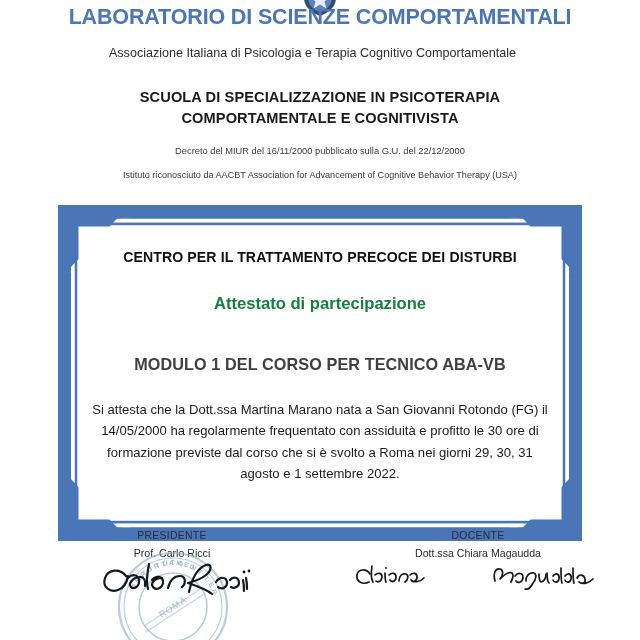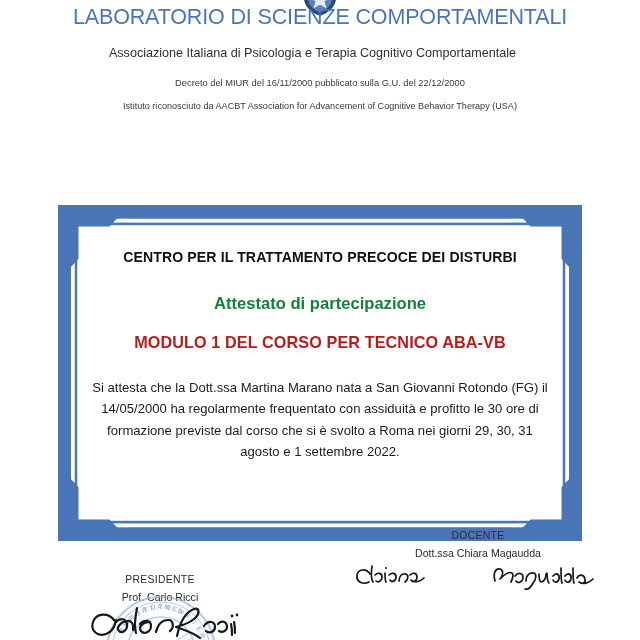--- a/index.html
+++ b/index.html
@@ -33,21 +33,21 @@
   .letterhead {
     position: absolute;
     top: 0;
     left: 0;
     width: 640px;
     text-align: center;
   }
   .org-title {
     margin: 6px 0 16px 0;
     font-size: 21.5px;
-    font-weight: normal;
+    font-weight: bold;
     letter-spacing: -0.15px;
     color: #4a76b8;
     line-height: 1.1;
   }
   .org-subtitle {
     margin: 5px 15px 0 0;
     font-size: 12.6px;
     font-weight: normal;
     color: #2f2f2f;
     line-height: 1.2;
@@ -109,24 +109,24 @@
     line-height: 1.5;
     letter-spacing: 0.1px;
   }
   .cert-attestato {
     margin-top: 26px;
     font-size: 16.6px;
     font-weight: bold;
     color: #15803d;
   }
   .cert-modulo {
-    margin-top: 19px;
+    margin-top: 41px;
     font-size: 16.2px;
     font-weight: bold;
-    color: #b91c1c;
+    color: #404040;
     letter-spacing: 0.1px;
   }
   .cert-body {
     margin: 25px 6px 0 6px;
     font-size: 13.1px;
     color: #1c1c1c;
     line-height: 1.62;
     text-align: center;
   }
 
@@ -137,21 +137,21 @@
     left: 0;
     width: 640px;
     height: 112px;
   }
   .sig-col {
     position: absolute;
     top: 0;
     width: 260px;
     text-align: center;
   }
-  .sig-col.left  { left: 30px; margin-top: 44px; }
+  .sig-col.left  { left: 42px; }
   .sig-col.right { left: 348px; }
 
   .sig-role {
     font-size: 10.4px;
     color: #2b2b2b;
     letter-spacing: 0.3px;
     line-height: 1.5;
   }
   .sig-name {
     margin-top: 2px;
@@ -194,20 +194,24 @@
     <path d="M4 0 H36 V14 C36 23 28 29 20 32 C12 29 4 23 4 14 Z" fill="#2e4a73"></path>
     <path d="M8 2 H32 V14 C32 21 26 26 20 28.5 C14 26 8 21 8 14 Z" fill="#5b82bb"></path>
     <path d="M20 6 L23 13 H30 L24.5 17.5 L26.5 24.5 L20 20.5 L13.5 24.5 L15.5 17.5 L10 13 H17 Z" fill="#ffffff" opacity="0.85"></path>
   </svg>
 </div>
 
 <div class="letterhead">
   <div class="org-title">LABORATORIO DI SCIENZE COMPORTAMENTALI</div>
   <div class="org-subtitle">Associazione Italiana di Psicologia e Terapia Cognitivo Comportamentale</div>
 
+  <div class="school-block">
+    <div class="school-line">SCUOLA DI SPECIALIZZAZIONE IN PSICOTERAPIA</div>
+    <div class="school-line">COMPORTAMENTALE E COGNITIVISTA</div>
+  </div>
 
   <div class="decree">Decreto del MIUR del 16/11/2000 pubblicato sulla G.U. del 22/12/2000</div>
   <div class="accredit">Istituto riconosciuto da AACBT Association for Advancement of Cognitive Behavior Therapy (USA)</div>
 </div>
 
 <div class="cert-panel">
 
   <svg class="cert-frame-svg" viewBox="0 0 524 320" preserveAspectRatio="none">
 
     <path d="M0,0 H524 V320 H0 Z

